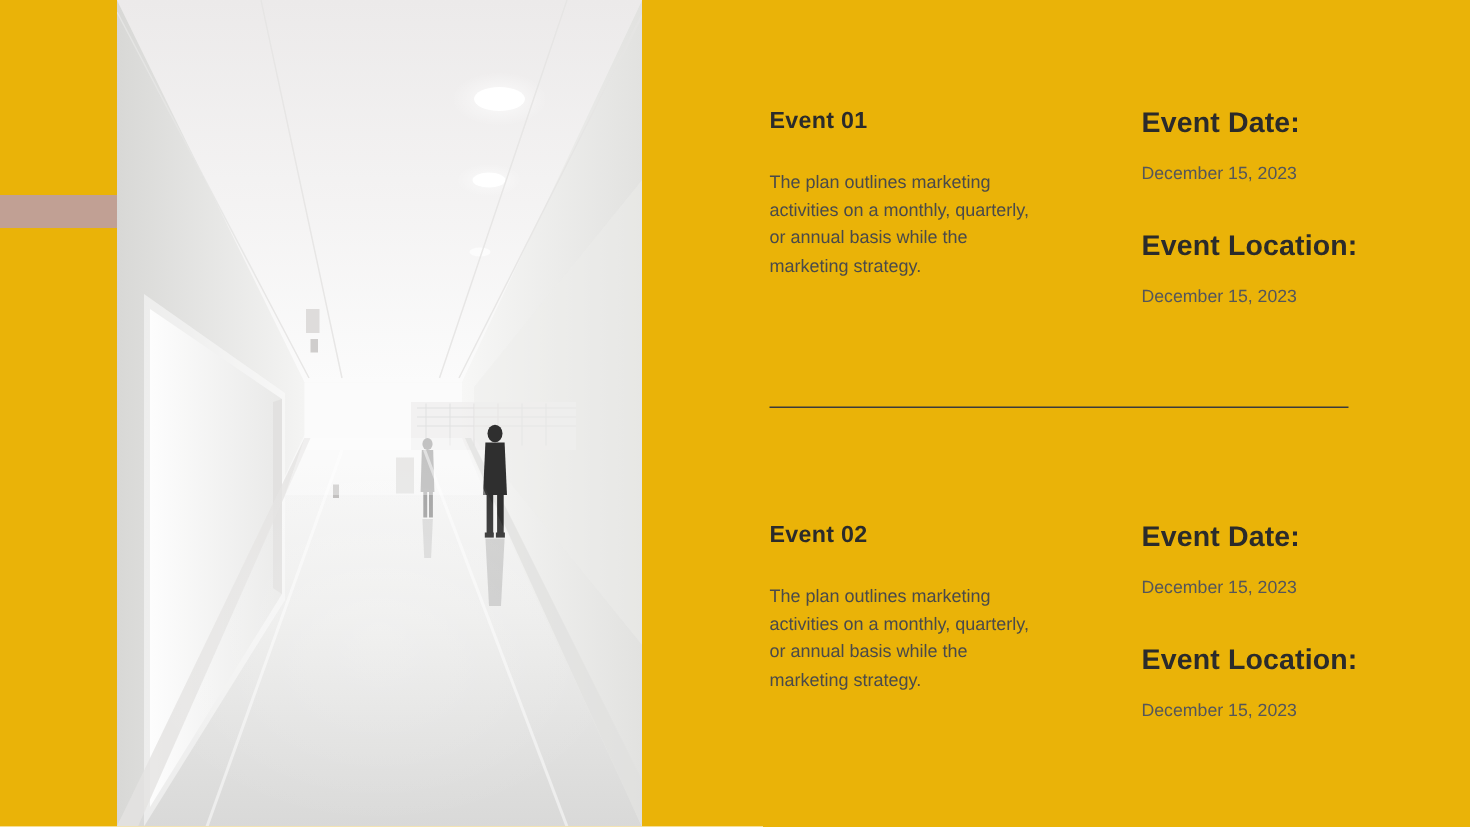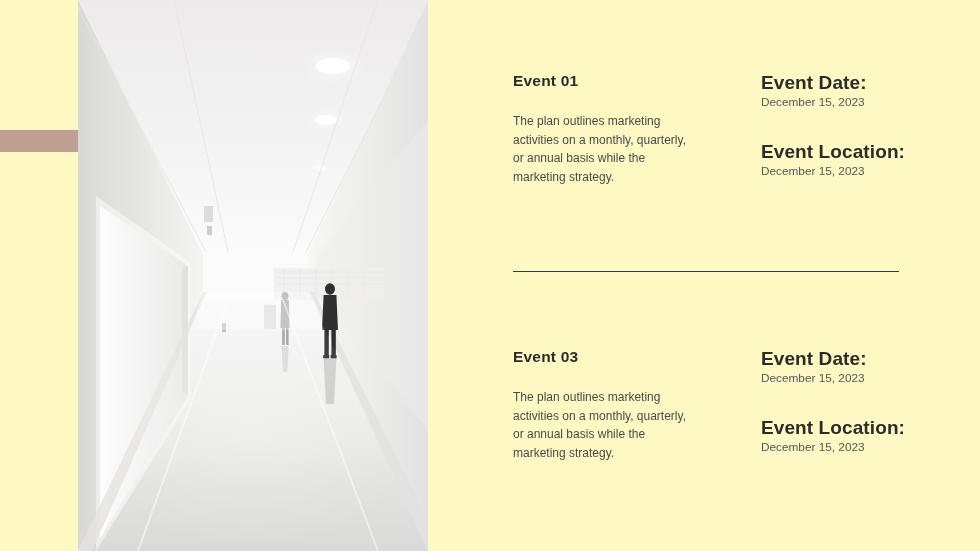--- a/index.html
+++ b/index.html
@@ -7,21 +7,21 @@
     width: 980px;
     height: 551px;
     background: #ffffff;
     font-family: "Liberation Sans", sans-serif;
     overflow: hidden;
   }
   .slide {
     position: relative;
     width: 980px;
     height: 551px;
-    background: #fef9c3;
+    background: #eab308;
   }
 
   
   .photo {
     position: absolute;
     left: 78px;
     top: 0;
     width: 350px;
     height: 551px;
     overflow: hidden;
@@ -71,21 +71,21 @@
 
   .meta-label {
     font-size: 19px;
     font-weight: bold;
     color: #2b2b2b;
     letter-spacing: 0.1px;
   }
   .meta-value {
     font-size: 11.8px;
     color: #55565a;
-    margin-top: 1px;
+    margin-top: 14px;
   }
   .meta-group-2 { margin-top: 32px; }
 
   
   .divider {
     position: absolute;
     left: 513px;
     top: 271px;
     width: 386px;
     height: 1px;
@@ -223,21 +223,21 @@
         </div>
         <div class="meta-group-2">
           <div class="meta-label">Event Location:</div>
           <div class="meta-value">December 15, 2023</div>
         </div>
       </div>
     </div>
 
     <div class="event-block second">
       <div class="col-left">
-        <div class="event-title">Event 03</div>
+        <div class="event-title">Event 02</div>
         <div class="event-desc">The plan outlines marketing activities on a monthly, quarterly, or annual basis while the marketing strategy.</div>
       </div>
       <div class="col-right">
         <div>
           <div class="meta-label">Event Date:</div>
           <div class="meta-value">December 15, 2023</div>
         </div>
         <div class="meta-group-2">
           <div class="meta-label">Event Location:</div>
           <div class="meta-value">December 15, 2023</div>

